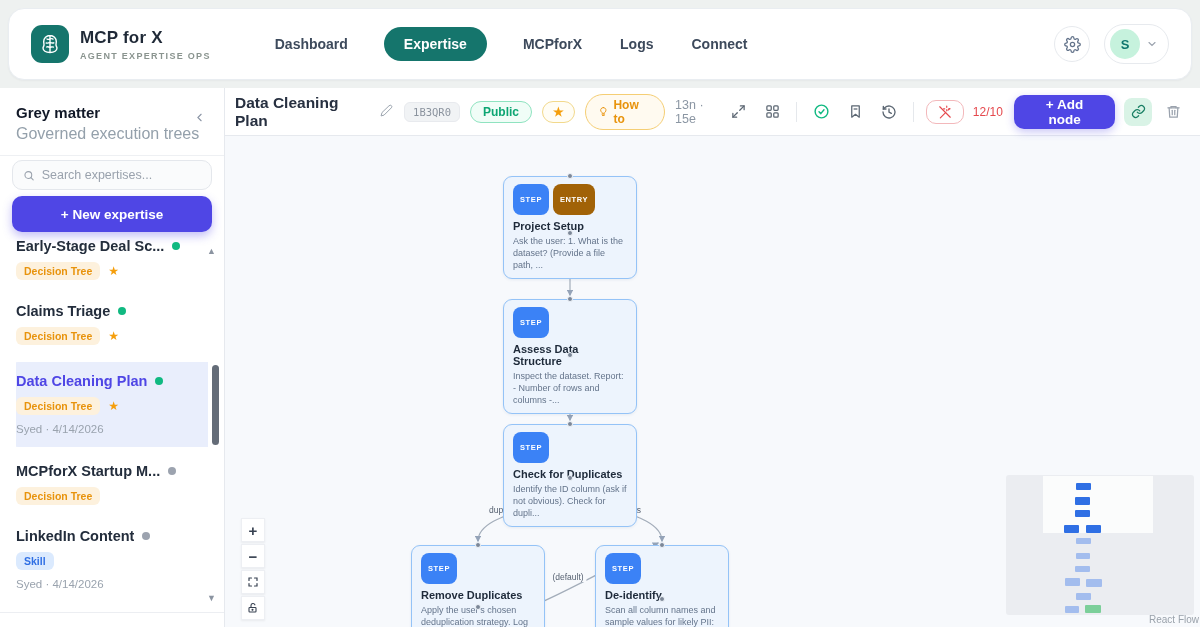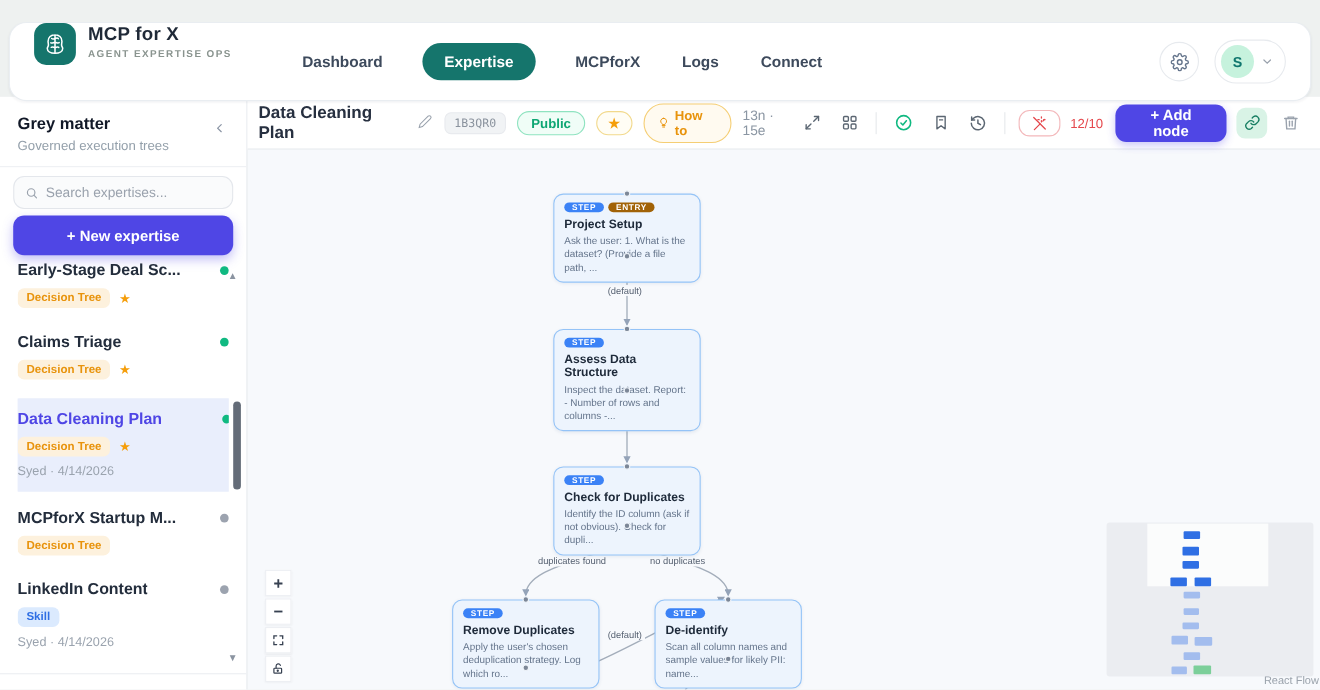--- a/index.html
+++ b/index.html
@@ -1,21 +1,21 @@
 <!DOCTYPE html>
 <html><head>
 <meta charset="utf-8">
 <style>
   *{margin:0;padding:0;box-sizing:border-box}
   html,body{width:1200px;height:627px;overflow:hidden}
   body{font-family:"Liberation Sans",sans-serif;background:#eef1f0;position:relative;color:#2a3342}
 
   
-  .topbar{position:absolute;left:8px;top:20px;width:1184px;height:72px;background:#fff;
-    border:1px solid #e9edf1;border-radius:16px;display:flex;
+  .topbar{position:absolute;left:8px;top:8px;width:1184px;height:72px;background:#fff;
+    border:1px solid #e9edf1;border-radius:16px;display:flex;align-items:center;
     padding:0 22px;box-shadow:0 1px 2px rgba(16,24,40,.04);z-index:5}
   .logo-sq{width:38px;height:38px;border-radius:11px;background:#15756c;display:flex;
     align-items:center;justify-content:center;margin-right:11px;flex:0 0 auto}
   .logo-txt .t{font-size:17px;font-weight:700;color:#1f2937;letter-spacing:.2px}
   .logo-txt .s{font-size:9px;color:#8a948f;letter-spacing:1.3px;margin-top:3px;font-weight:600}
   .nav{display:flex;align-items:center;gap:34px;margin-left:62px}
   .nav-item{font-size:14px;font-weight:600;color:#3d4a5c;cursor:pointer;padding:9px 2px}
   .nav-item.active{background:#15756c;color:#fff;border-radius:999px;padding:9px 20px}
   .top-right{margin-left:auto;display:flex;align-items:center;gap:14px}
   .gear-btn{width:36px;height:36px;border-radius:50%;border:1px solid #e7eaee;display:flex;
@@ -23,33 +23,33 @@
   .avatar-pill{height:40px;border:1px solid #e7eaee;border-radius:999px;display:flex;
     align-items:center;gap:6px;padding:4px 10px 4px 5px;background:#fff;cursor:pointer}
   .avatar-circ{width:30px;height:30px;border-radius:50%;background:#c6f2dd;color:#0f766e;
     font-weight:700;font-size:13px;display:flex;align-items:center;justify-content:center}
 
   
   .sidebar{position:absolute;left:0;top:88px;width:225px;height:539px;background:#fff;
     border-right:1px solid #e6e9ee;z-index:4}
   .sb-head{padding:16px 16px 12px;border-bottom:1px solid #eef0f3;position:relative}
   .sb-title{font-size:15px;font-weight:700;color:#111827}
-  .sb-sub{font-size:12px;color:#94a0ab;margin-top:4px}
+  .sb-sub{font-size:16px;color:#94a0ab;margin-top:4px}
   .sb-collapse{position:absolute;right:18px;top:22px;color:#8a94a4;cursor:pointer}
   .sb-search{position:absolute;left:12px;right:12px;top:72px;height:30px;border:1px solid #e4e7ec;
     background:#fafbfc;border-radius:10px;display:flex;align-items:center;gap:7px;padding:0 10px}
   .sb-search input{border:none;outline:none;background:transparent;font-size:12.5px;color:#475569;
     width:100%;font-family:"Liberation Sans",sans-serif}
   .sb-search input::placeholder{color:#9aa2ad}
   .new-btn{position:absolute;left:12px;right:12px;top:108px;height:36px;background:#4f46e5;color:#fff;
     border:none;border-radius:10px;font-size:13.5px;font-weight:600;cursor:pointer;
     box-shadow:0 4px 10px rgba(79,70,229,.35);font-family:"Liberation Sans",sans-serif}
   .sb-list{position:absolute;left:16px;right:16px;top:148px;bottom:14px;overflow:hidden}
   .sb-item{padding:11px 0 12px;cursor:pointer;position:relative}
-  .sb-item .row1{display:flex;align-items:center;justify-content:space-between}
+  .sb-item .row1{display:flex;align-items:center;}
   .sb-item .ttl{font-size:14.5px;font-weight:600;color:#232d3c;white-space:nowrap;overflow:hidden}
   .dot{width:8px;height:8px;border-radius:50%;flex:0 0 auto;margin-left:8px}
   .dot.green{background:#10b981}.dot.gray{background:#9ca3af}
   .row2{display:flex;align-items:center;margin-top:8px;gap:8px}
   .badge{font-size:10.5px;font-weight:700;padding:3px 8px;border-radius:6px}
   .badge.amber{background:#fdf1dd;color:#e8930c}
   .badge.blue{background:#dbeafe;color:#2f6fe4}
   .star{color:#f59e0b;font-size:12px}
   .meta{font-size:11.5px;color:#9aa3ae;margin-top:8px}
   .sb-item.selected{background:#e9eefc;border-radius:12px;margin:5px -12px 5px -10px;
@@ -86,21 +86,21 @@
     font-family:"Liberation Sans",sans-serif;box-shadow:0 3px 8px rgba(79,70,229,.3)}
   .link-btn{width:30px;height:28px;background:#d9f3e6;border-radius:8px;display:flex;
     align-items:center;justify-content:center;color:#1a7f64;cursor:pointer}
 
   
   .canvas{position:absolute;left:225px;top:136px;width:975px;height:491px;background:#f7f9fc;overflow:hidden}
   .edges{position:absolute;left:0;top:0;pointer-events:none}
   .node{position:absolute;background:#edf4fd;border:1px solid #94c3f7;border-radius:9px;
     padding:7px 9px;box-shadow:0 1px 3px rgba(30,64,120,.08);cursor:pointer}
   .nbadges{display:flex;gap:4px}
-  .nbadge{font-size:7.5px;font-weight:700;color:#fff;letter-spacing:.6px;padding:0 7px;border-radius:8px}
+  .nbadge{font-size:7.5px;font-weight:700;color:#fff;letter-spacing:.6px;padding:11px 7px;border-radius:8px}
   .nbadge.step{background:#3b82f6}.nbadge.entry{background:#a16207}
   .ntitle{font-size:11px;font-weight:700;color:#1e2a3a;margin-top:5px}
   .ndesc{font-size:9px;color:#64748b;margin-top:3px;line-height:1.35}
   .handle{position:absolute;width:6px;height:6px;border-radius:50%;background:#7c8797;
     border:1px solid #eef3f9;cursor:crosshair;z-index:3}
   .elabel{position:absolute;transform:translate(-50%,-50%);font-size:8.5px;color:#566171;
     background:#f7f9fc;padding:0 3px;white-space:nowrap}
 
   .controls{position:absolute;left:16px;top:382px;display:flex;flex-direction:column;gap:2px}
   .ctrl-btn{width:24px;height:24px;background:#fff;border:1px solid #edeff3;display:flex;

